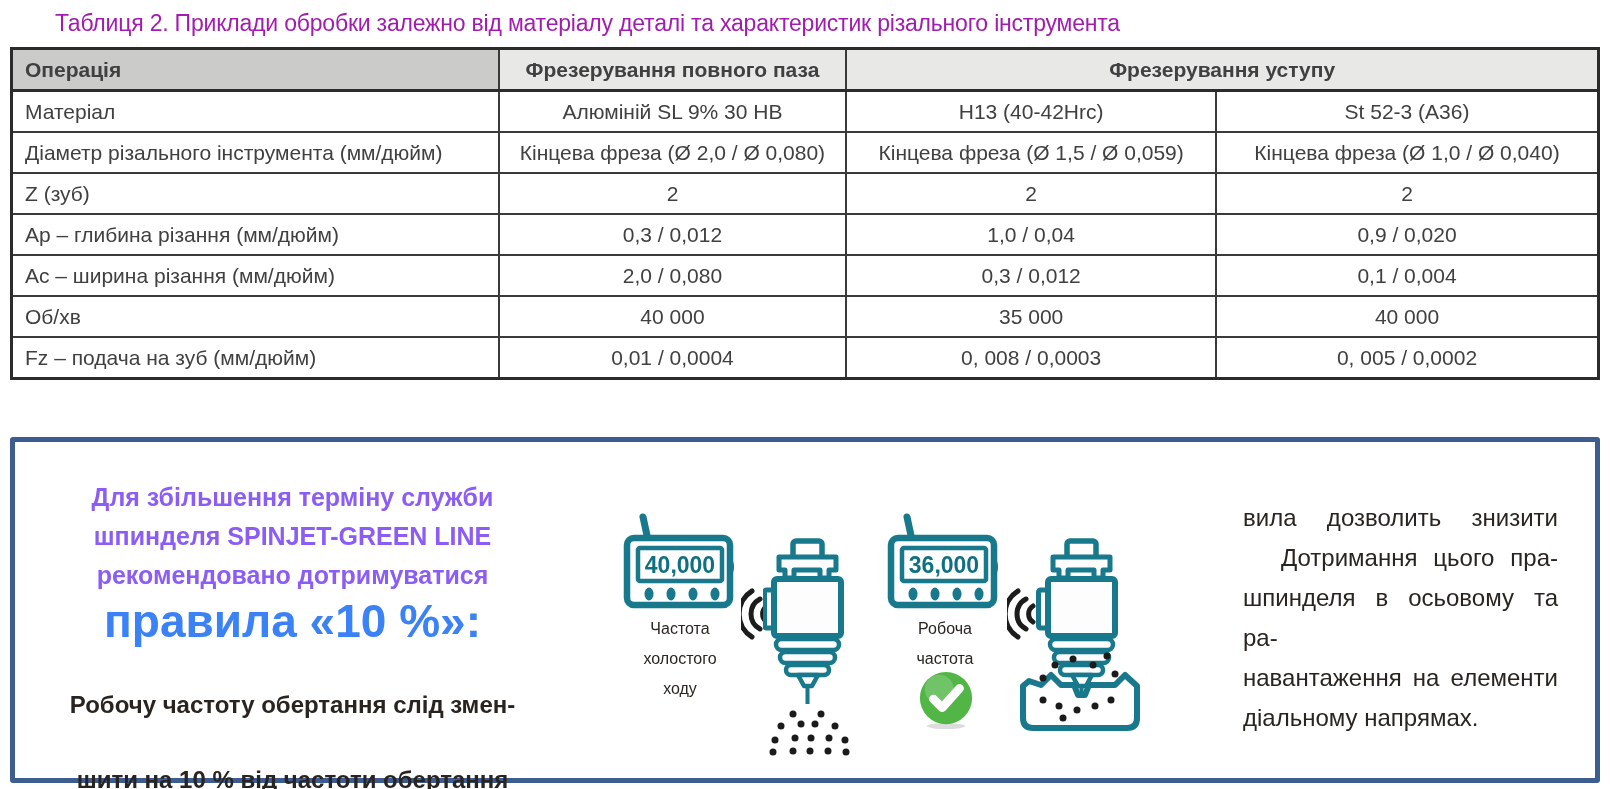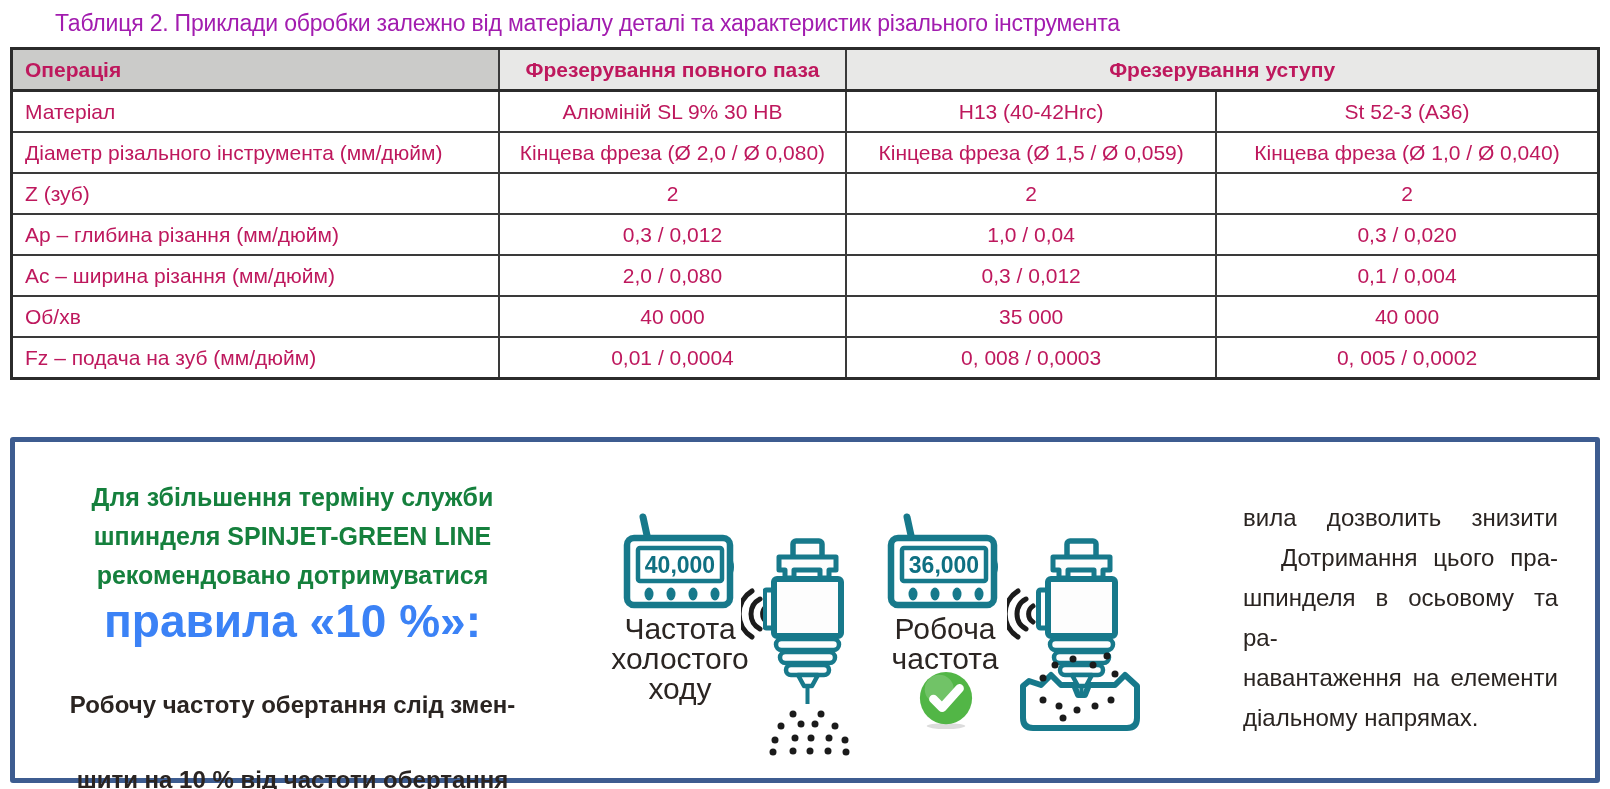--- a/index.html
+++ b/index.html
@@ -11,54 +11,54 @@
   
   .doc-title {
     position:absolute; left:55px; top:10px;
     font-size:23px; letter-spacing:-0.2px; color:#a21caf;
   }
 
   
   table.spec {
     position:absolute; left:10px; top:47px; width:1590px;
     border-collapse:collapse; table-layout:fixed;
-    font-size:21px; color:#be185d;
+    font-size:21px; color:#404040;
     border:3px solid #2b2b2b;
   }
   table.spec th, table.spec td {
     border:2px solid #3a3a3a; height:39px; padding:0 12px;
     overflow:hidden; white-space:nowrap;
   }
   table.spec thead th { font-weight:bold; border-bottom:3px solid #2b2b2b; }
   th.op   { text-align:left;  background:#cbcbc9; }
   th.span { text-align:center; background:#e8e8e7; }
   td.label { text-align:left; }
   td.val   { text-align:center; }
 
   
   .info-box {
     position:absolute; left:10px; top:437px; width:1580px; height:336px;
     border:5px solid #3d5c90; border-radius:3px; background:#ffffff;
   }
   .info-box > * { position:absolute; }
 
   .left-block { left:20px; top:36px; width:515px; text-align:center; }
-  .blue-line { font-size:25px; font-weight:bold; color:#15803d; line-height:39px; }
+  .blue-line { font-size:25px; font-weight:bold; color:#8b5cf6; line-height:39px; }
   .rule-line { font-size:46px; font-weight:bold; color:#3b82f6; line-height:52px; }
   .body-line { font-size:24px; font-weight:bold; color:#2a2421; line-height:35px;margin-top:40px; }
   .body-lines { margin-top:8px; }
 
   .gauge-idle    { left:608px; top:70px; }
   .gauge-working { left:872px; top:70px; }
   .gauge-svg { width:115px; height:100px; display:block; }
   .gauge-text {
     font-family:"Liberation Sans", sans-serif; font-weight:bold; font-size:23px;
     fill:#0f7082; text-anchor:middle;
   }
-  .gauge-label { width:140px; text-align:center; font-size:30px; line-height:30px; color:#2b2522; }
+  .gauge-label { width:140px; text-align:center; font-size:16px; line-height:30px; color:#2b2522; }
   .gauge-label-idle    { left:595px; top:172px; }
   .gauge-label-working { left:860px; top:172px; }
 
   .waves-1 { left:726px; top:142px; }
   .waves-2 { left:992px; top:142px; }
   .waves-svg { width:30px; height:60px; display:block; }
 
   .spindle-1 { left:748px; top:96px; }
   .spindle-1 svg { width:90px; height:220px; display:block; }
   .spindle-2 { left:1000px; top:96px; }
@@ -138,21 +138,21 @@
     <tr>
       <td class="label">Z (зуб)</td>
       <td class="val">2</td>
       <td class="val">2</td>
       <td class="val">2</td>
     </tr>
     <tr>
       <td class="label">Ap – глибина різання (мм/дюйм)</td>
       <td class="val">0,3 / 0,012</td>
       <td class="val">1,0 / 0,04</td>
-      <td class="val">0,3 / 0,020</td>
+      <td class="val">0,9 / 0,020</td>
     </tr>
     <tr>
       <td class="label">Ac – ширина різання (мм/дюйм)</td>
       <td class="val">2,0 / 0,080</td>
       <td class="val">0,3 / 0,012</td>
       <td class="val">0,1 / 0,004</td>
     </tr>
     <tr>
       <td class="label">Об/хв</td>
       <td class="val">40 000</td>

